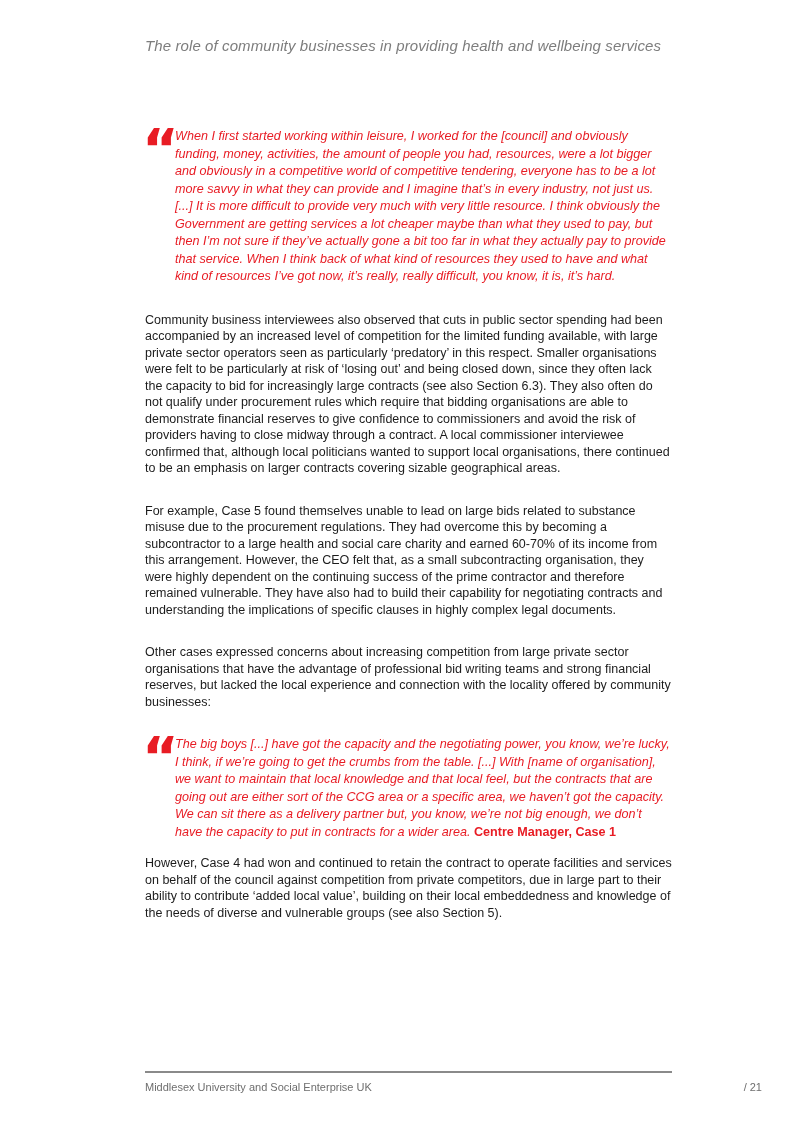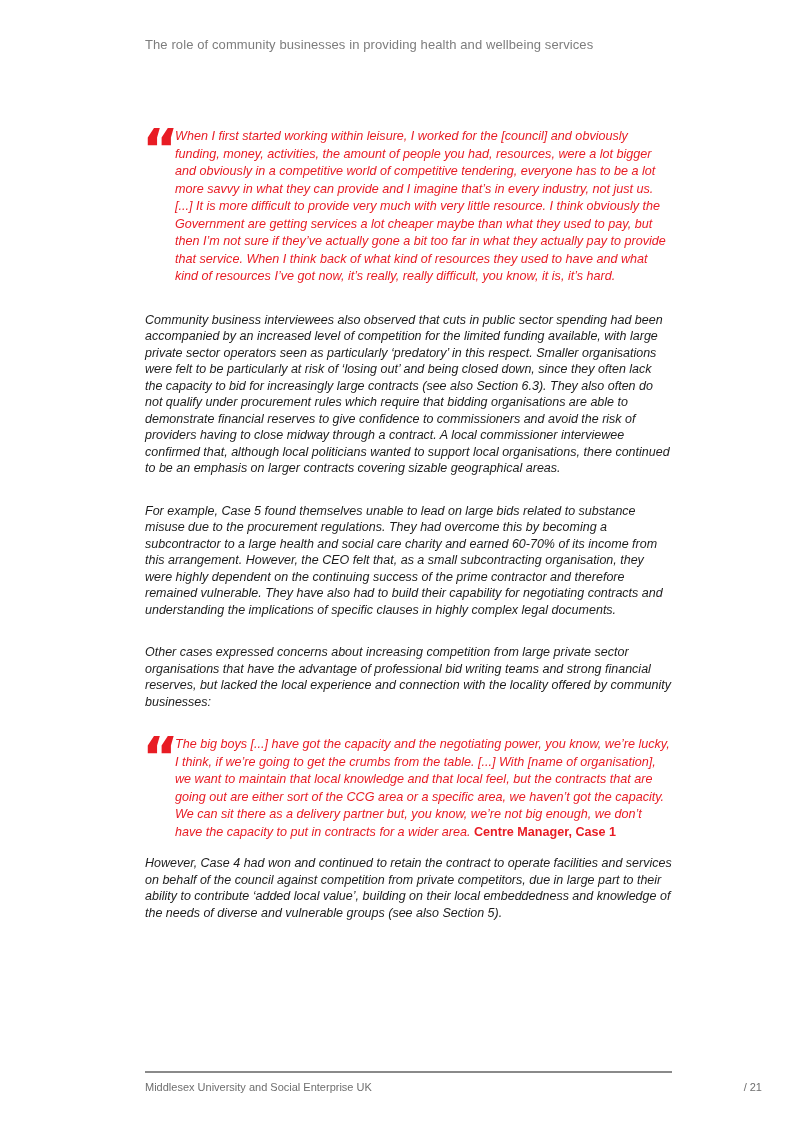--- a/index.html
+++ b/index.html
@@ -8,34 +8,35 @@
     width: 800px;
     height: 1132px;
     background: #ffffff;
     font-family: "Liberation Sans", sans-serif;
     overflow: hidden;
   }
   .running-header {
     position: absolute;
     left: 145px;
     top: 37px;
-    font-size: 13px;
+    font-size: 15px;
     color: #7d7d7d;
     letter-spacing: 0.1px;
+    font-style: italic;
   }
   .content {
     position: absolute;
     left: 145px;
     top: 128px;
     width: 527px;
     color: #1c1c1c;
     font-size: 12.5px;
     line-height: 16.5px;
   }
-  .content p { margin: 0 0 26px 0; font-style: italic; }
+  .content p { margin: 0 0 26px 0; }
   .content p:last-child { margin-bottom: 12px; }
   blockquote {
     position: relative;
     margin: 0 0 26px 0;
     padding: 0 0 0 30px;
     color: var(--accent, #e81c24);
     font-size: 12.6px;
     line-height: 17.5px;
   }
   blockquote.second { margin-bottom: 14px; }

